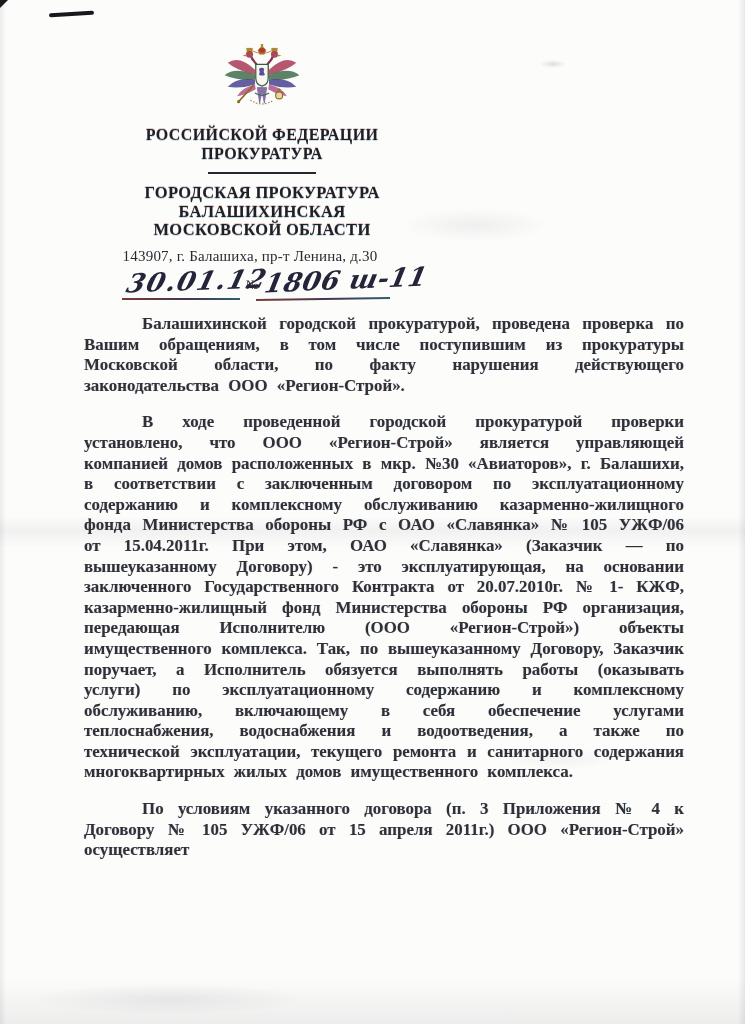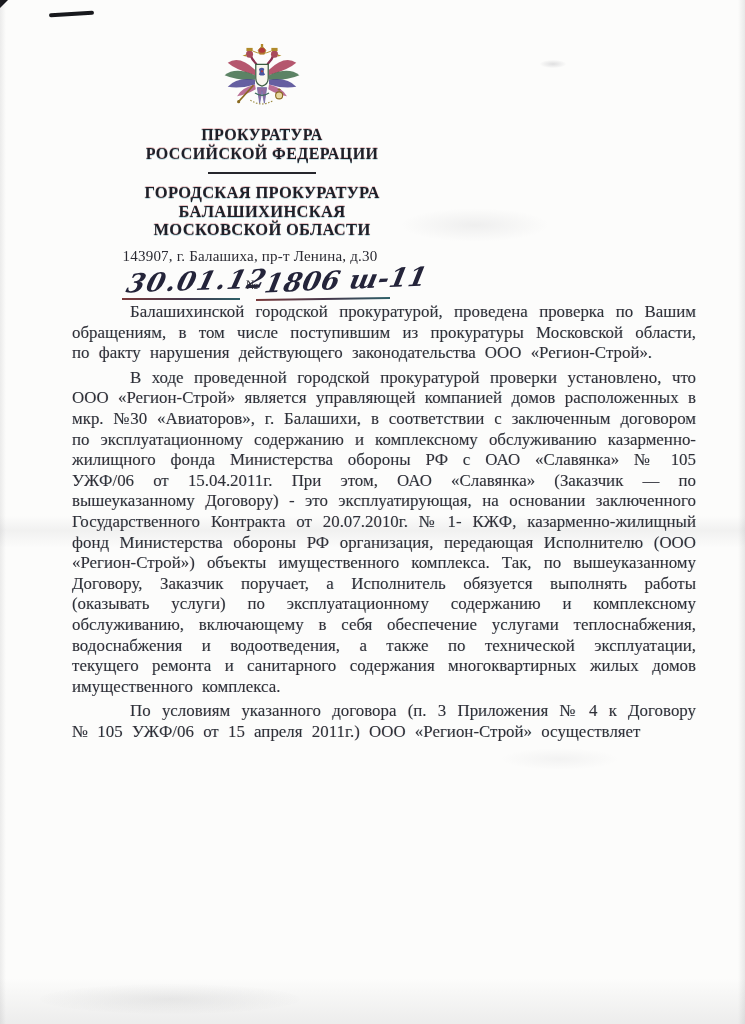--- a/index.html
+++ b/index.html
@@ -49,23 +49,24 @@
   .ref-no-sign{position:absolute;left:158px;top:12px;font-size:13px;color:#2a2a32;font-family:"Liberation Serif",serif;}
   .ref-number{position:absolute;left:178px;top:0;font-size:26px;letter-spacing:.5px;
     transform:skewX(-14deg) rotate(-2.5deg);}
   .ref-underline{position:absolute;top:33px;height:2px;
     background:linear-gradient(90deg,#7a3a3c 0%,#44384c 55%,#2e6068 100%);}
   .u1{left:34px;width:118px;}
   .u2{left:168px;width:134px;transform:rotate(-.8deg);}
   
   .body-text{position:absolute;left:68px;top:298px;width:632px;color:#2f3038;}
   .body-text p{
-    margin:4px;font-size:16.9px;line-height:20.6px;text-align:justify;text-indent:58px;
+    margin:16px;font-size:16.9px;line-height:20.6px;text-align:justify;text-indent:58px;
     word-spacing:5px;
     text-shadow:.6px 0 rgba(40,140,160,.20),-.6px 0 rgba(180,70,70,.16);
+    font-weight:bold;
   }
 </style>
 </head>
 <body>
 
 <div class="page">
 
   <div class="corner-speck"></div>
   <div class="scan-bar"></div>
   <div class="edge-left"></div>
@@ -114,22 +115,22 @@
       <path d="M44,53 L25,74" stroke="#8a6a20" stroke-width="2"></path>
       <circle cx="25" cy="74" r="2" fill="#8a6a20"></circle>
 
       <circle cx="77" cy="66" r="4.5" fill="#e8d8a0" stroke="#8a6a20" stroke-width="1.4"></circle>
       <path d="M77,60 v-3 M75,58.5 h4" stroke="#8a6a20" stroke-width="1.2"></path>
 
       <path d="M40,72 Q55,82 70,72" stroke="#9a8a40" stroke-width="1.4" fill="none" stroke-dasharray="2,2"></path>
     </svg>
 
     <div class="lh-org">
+      <div>РОССИЙСКОЙ ФЕДЕРАЦИИ</div>
       <div>ПРОКУРАТУРА</div>
-      <div>РОССИЙСКОЙ ФЕДЕРАЦИИ</div>
     </div>
 
     <div class="lh-divider"></div>
 
     <div class="lh-office">
       <div>ГОРОДСКАЯ ПРОКУРАТУРА</div>
       <div>БАЛАШИХИНСКАЯ</div>
       <div>МОСКОВСКОЙ ОБЛАСТИ</div>
     </div>
 

